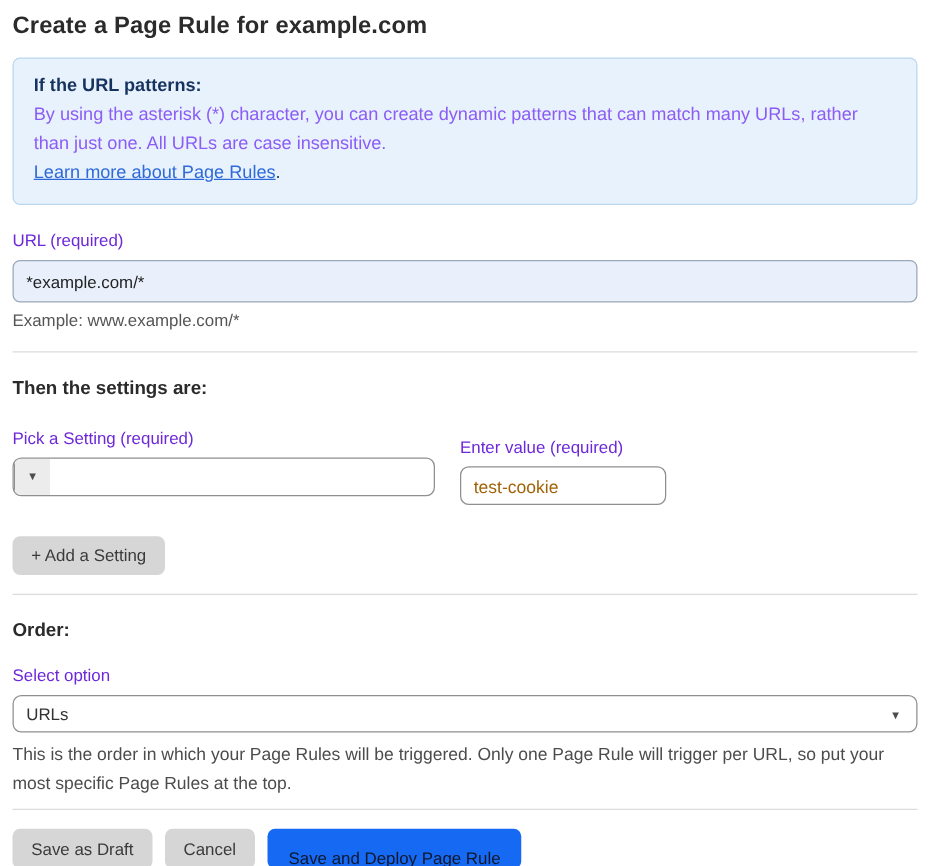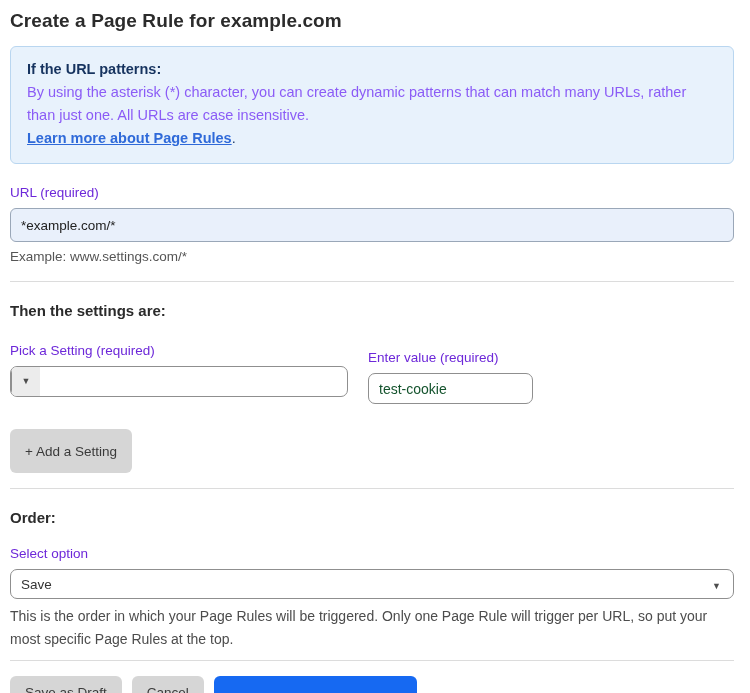--- a/index.html
+++ b/index.html
@@ -33,21 +33,20 @@
   }
   .info-heading {
     font-weight: bold;
     color: #16335f;
   }
   .info-body { color: #8b5cf6; }
   .info-link {
     color: #2f6ad9;
     text-decoration: underline;
     cursor: pointer;
-    font-weight: bold;
   }
   .info-link-suffix { color: #1d3c6e; }
   
   .field-label {
     font-size: 13.5px;
     color: #6d28d9;
   }
   .url-label { margin-top: 21px; }
   
   .url-input {
@@ -123,28 +122,28 @@
   }
   .value-input {
     margin-top: 8px;
     width: 165px;
     height: 31px;
     border: 1px solid #8f8f8f;
     border-radius: 7px;
     background: #ffffff;
     font-family: "Liberation Sans", sans-serif;
     font-size: 14px;
-    color: #14532d;
+    color: #a16207;
     padding: 0 10px;
     display: block;
     outline: none;
   }
   .add-setting-btn {
     margin-top: 25px;
-    height: 44px;
+    height: 31px;
     background: #d6d6d6;
     color: #3a3a3a;
     border: none;
     border-radius: 6px;
     font-family: "Liberation Sans", sans-serif;
     font-size: 13.5px;
     padding: 0 15px;
     cursor: pointer;
   }
   .divider-2 { margin-top: 15px; }
@@ -205,21 +204,21 @@
   <h1 class="page-title">Create a Page Rule for example.com</h1>
 
   <div class="info-box">
     <div class="info-heading">If the URL patterns:</div>
     <div class="info-body">By using the asterisk (*) character, you can create dynamic patterns that can match many URLs, rather than just one. All URLs are case insensitive.</div>
     <div><a class="info-link">Learn more about Page Rules</a><span class="info-link-suffix">.</span></div>
   </div>
 
   <div class="field-label url-label">URL (required)</div>
   <input class="url-input" type="text" value="*example.com/*" style="">
-  <div class="example-text">Example: www.settings.com/*</div>
+  <div class="example-text">Example: www.example.com/*</div>
 
   <hr class="divider divider-1">
 
   <div class="section-heading settings-heading">Then the settings are:</div>
 
   <div class="settings-row">
     <div class="setting-col">
       <div class="field-label">Pick a Setting (required)</div>
       <div class="select-box">
         <span class="select-arrow-btn">
@@ -234,21 +233,21 @@
   </div>
 
   <button class="add-setting-btn">+ Add a Setting</button>
 
   <hr class="divider divider-2">
 
   <div class="section-heading order-heading">Order:</div>
 
   <div class="field-label order-select-label">Select option</div>
   <div class="select-box order-select">
-    <span class="select-value">Save</span>
+    <span class="select-value">URLs</span>
     <span class="plain-arrow"><span class="arrow-glyph">▼</span></span>
   </div>
   <div class="order-help">This is the order in which your Page Rules will be triggered. Only one Page Rule will trigger per URL, so put your most specific Page Rules at the top.</div>
 
   <hr class="divider divider-3">
 
   <div class="footer-buttons">
     <button class="btn btn-gray">Save as Draft</button>
     <button class="btn btn-gray">Cancel</button>
     <button class="btn btn-primary">Save and Deploy Page Rule</button>

